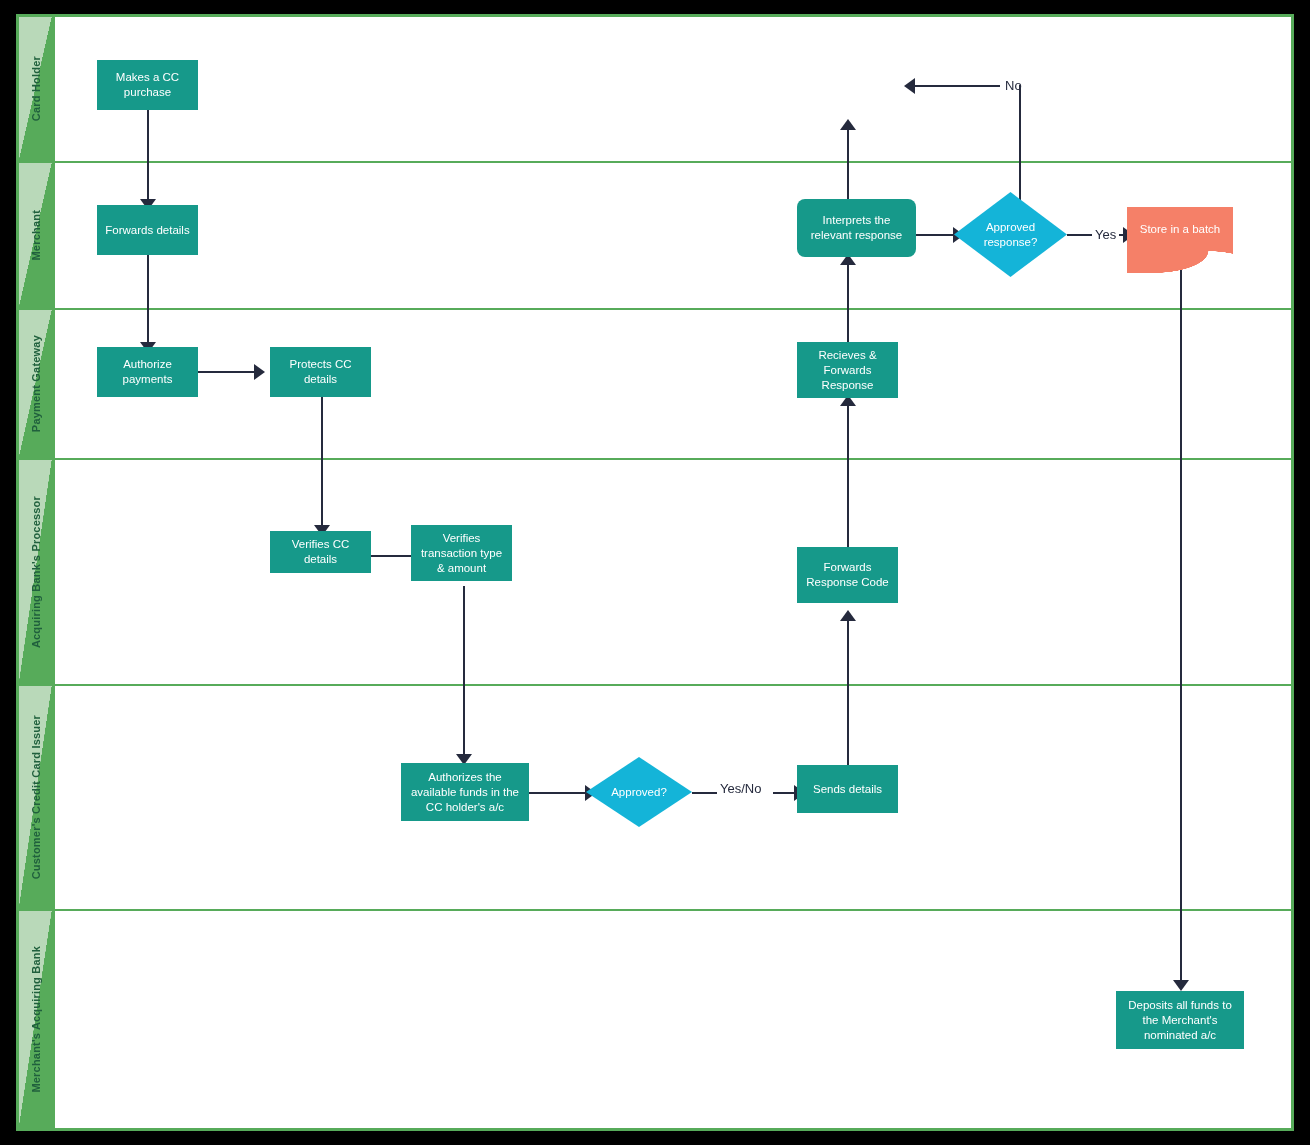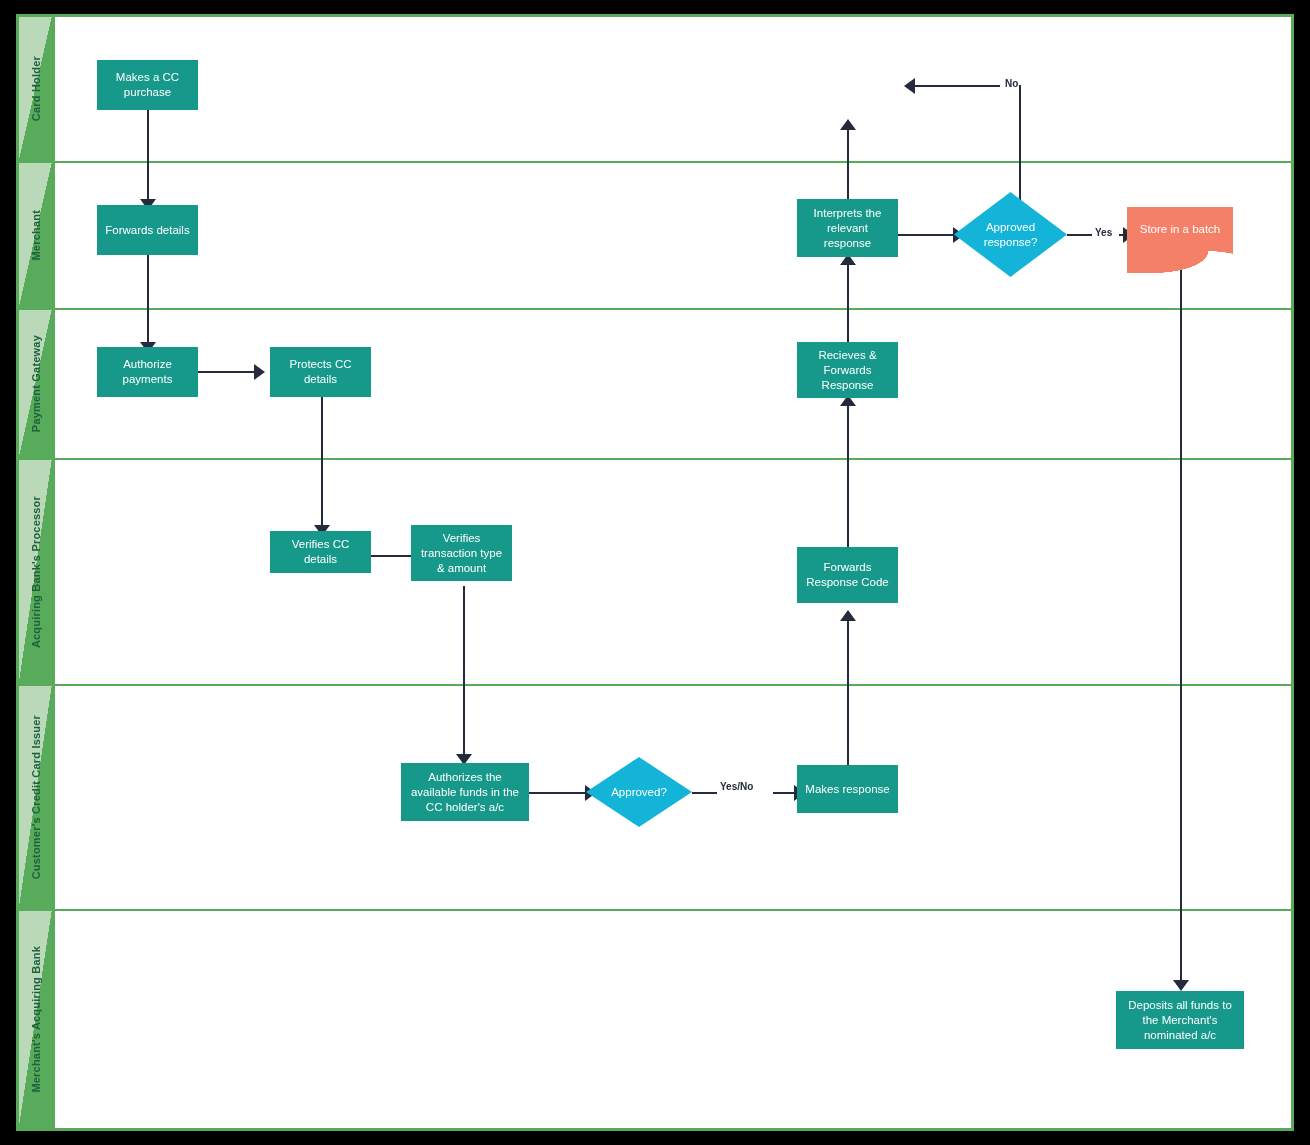--- a/index.html
+++ b/index.html
@@ -47,21 +47,21 @@
 
   
   .ln{position:absolute;background:#252a3d;z-index:4;}
   .lnv{width:2px;}
   .lnh{height:2px;}
   .ar{position:absolute;width:0;height:0;z-index:5;}
   .ar-d{border-left:8px solid transparent;border-right:8px solid transparent;border-top:11px solid #252a3d;}
   .ar-u{border-left:8px solid transparent;border-right:8px solid transparent;border-bottom:11px solid #252a3d;}
   .ar-r{border-top:8px solid transparent;border-bottom:8px solid transparent;border-left:11px solid #252a3d;}
   .ar-l{border-top:8px solid transparent;border-bottom:8px solid transparent;border-right:11px solid #252a3d;}
-  .elbl{position:absolute;font-size:10px;color:#252a3d;z-index:6;white-space:nowrap;font-weight:bold;}
+  .elbl{position:absolute;font-size:13px;color:#252a3d;z-index:6;white-space:nowrap;}
 </style>
 </head>
 <body>
 
 <div id="frame">
   <div id="canvas">
 
     <div class="lane-vline"></div>
 
     <div class="lane" style="top:0;height:144px;">
@@ -179,21 +179,21 @@
 
     <div class="node proc" style="left:78px;top:43px;width:101px;height:50px;">
       <span>Makes a CC purchase</span>
     </div>
 
 
     <div class="node proc" style="left:78px;top:188px;width:101px;height:50px;">
       <span>Forwards details</span>
     </div>
 
-    <div class="node proc" style="left:778px;top:182px;width:101px;height:58px;">
+    <div class="node proc" style="left:778px;top:182px;width:119px;height:58px;border-radius:8px;">
       <span>Interprets the relevant response</span>
     </div>
 
     <div class="node diamond" style="left:935px;top:175px;width:113px;height:85px;">
       <div class="dshape"></div>
       <span class="dtxt">Approved response?</span>
     </div>
 
     <div class="node doc" style="left:1108px;top:190px;width:106px;height:44px;">
       <span class="docwrap">Store in a batch</span>
@@ -226,21 +226,21 @@
     <div class="node proc" style="left:382px;top:746px;width:128px;height:58px;">
       <span>Authorizes the available funds in the CC holder's a/c</span>
     </div>
 
     <div class="node diamond" style="left:567px;top:740px;width:106px;height:70px;">
       <div class="dshape"></div>
       <span class="dtxt">Approved?</span>
     </div>
 
     <div class="node proc" style="left:778px;top:748px;width:101px;height:48px;">
-      <span>Makes response</span>
+      <span>Sends details</span>
     </div>
 
     <div class="node proc" style="left:1097px;top:974px;width:128px;height:58px;align-items:center;">
       <span>Deposits all funds to the Merchant's nominated a/c</span>
     </div>
 
   </div>
 </div>
 
 </body></html>

